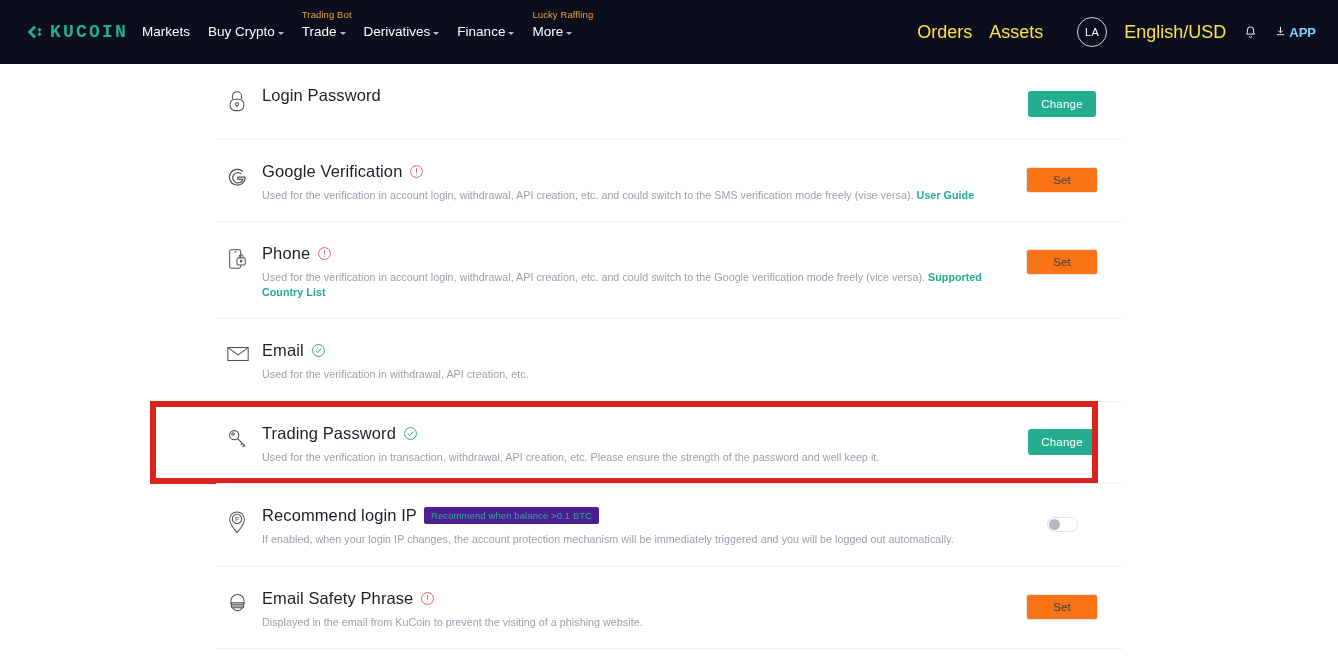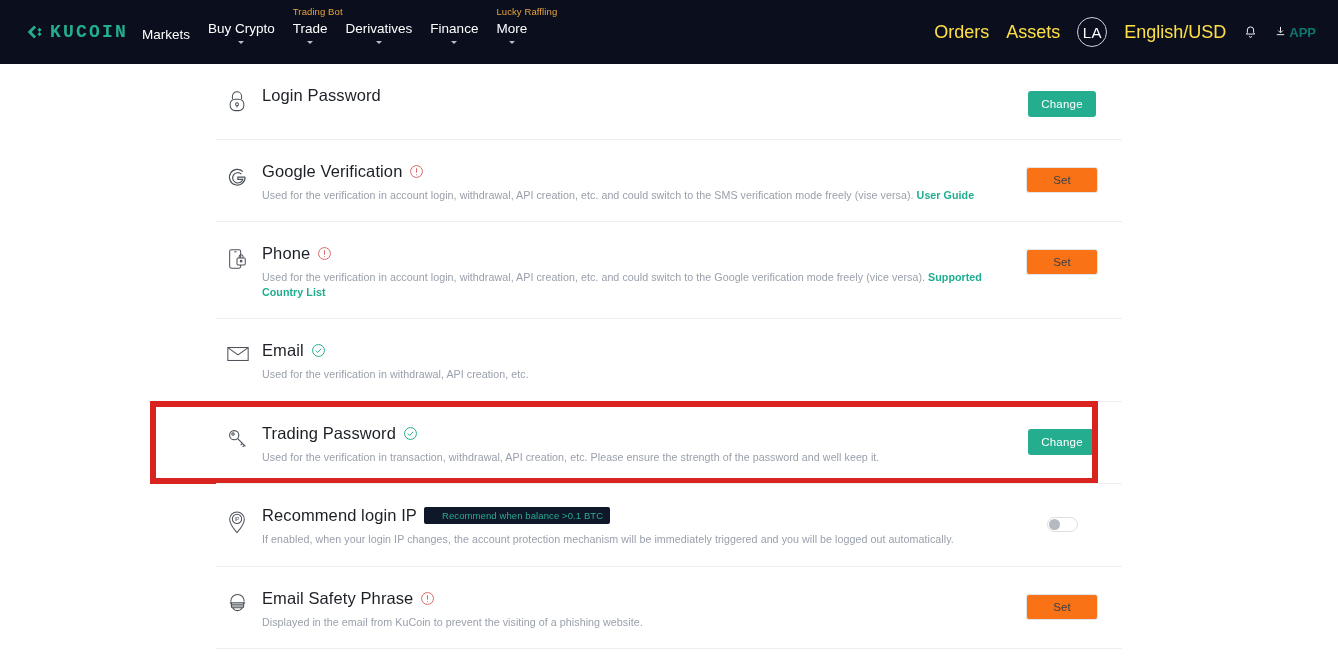--- a/index.html
+++ b/index.html
@@ -34,21 +34,20 @@
   .nav-item {
     position: relative;
     color: #ffffff;
     font-size: 13.5px;
     display: flex;
     align-items: center;
     gap: 3px;
     padding-bottom: 1px;
     cursor: pointer;
     white-space: nowrap;
-    flex-direction: column;
   }
   .nav-tag {
     position: absolute;
     top: -15px;
     left: 0;
     font-size: 9.5px;
     color: #e8a33d;
     white-space: nowrap;
     letter-spacing: .1px;
   }
@@ -71,29 +70,30 @@
     color: #fde047;
     font-size: 18px;
     cursor: pointer;
     white-space: nowrap;
   }
   .avatar-circle {
     width: 30px; height: 30px;
     border-radius: 50%;
     border: 1px solid #cfd2dc;
     color: #ffffff;
-    font-size: 15px;
+    font-size: 11px;
     display: flex; align-items: center; justify-content: center;
     cursor: pointer;
     letter-spacing: .4px;
+    margin-left: 17px;
   }
   .bell { cursor: pointer; display: flex; align-items: center; }
   .app-link {
     display: flex; align-items: flex-end; gap: 3px;
-    color: #0f766e; font-size: 13px; cursor: pointer; font-weight: bold;
+    color: #7dd3fc; font-size: 13px; cursor: pointer; font-weight: bold;
   }
 
   
   .page { background: #ffffff; padding-top: 0; }
   .list {
     width: 906px;
     margin: 0 auto;
     position: relative;
   }
   .row {
@@ -133,24 +133,24 @@
     color: #9aa0ab;
     letter-spacing: .05px;
     line-height: 1.35;
   }
   .row-desc .link {
     color: #1fae8f;
     cursor: pointer;
     font-weight: bold;
   }
   .badge {
-    background: #0f172a;
+    background: #4c1d95;
     color: #2aab8c;
     font-size: 9.5px;
-    padding: 3px 7px 3px 18px;
+    padding: 3px 7px 3px 7px;
     border-radius: 2px;
     letter-spacing: .1px;
     white-space: nowrap;
   }
   .row-action {
     flex: 0 0 120px;
     display: flex;
     align-items: center;
     justify-content: center;
     padding-top: 2px;

